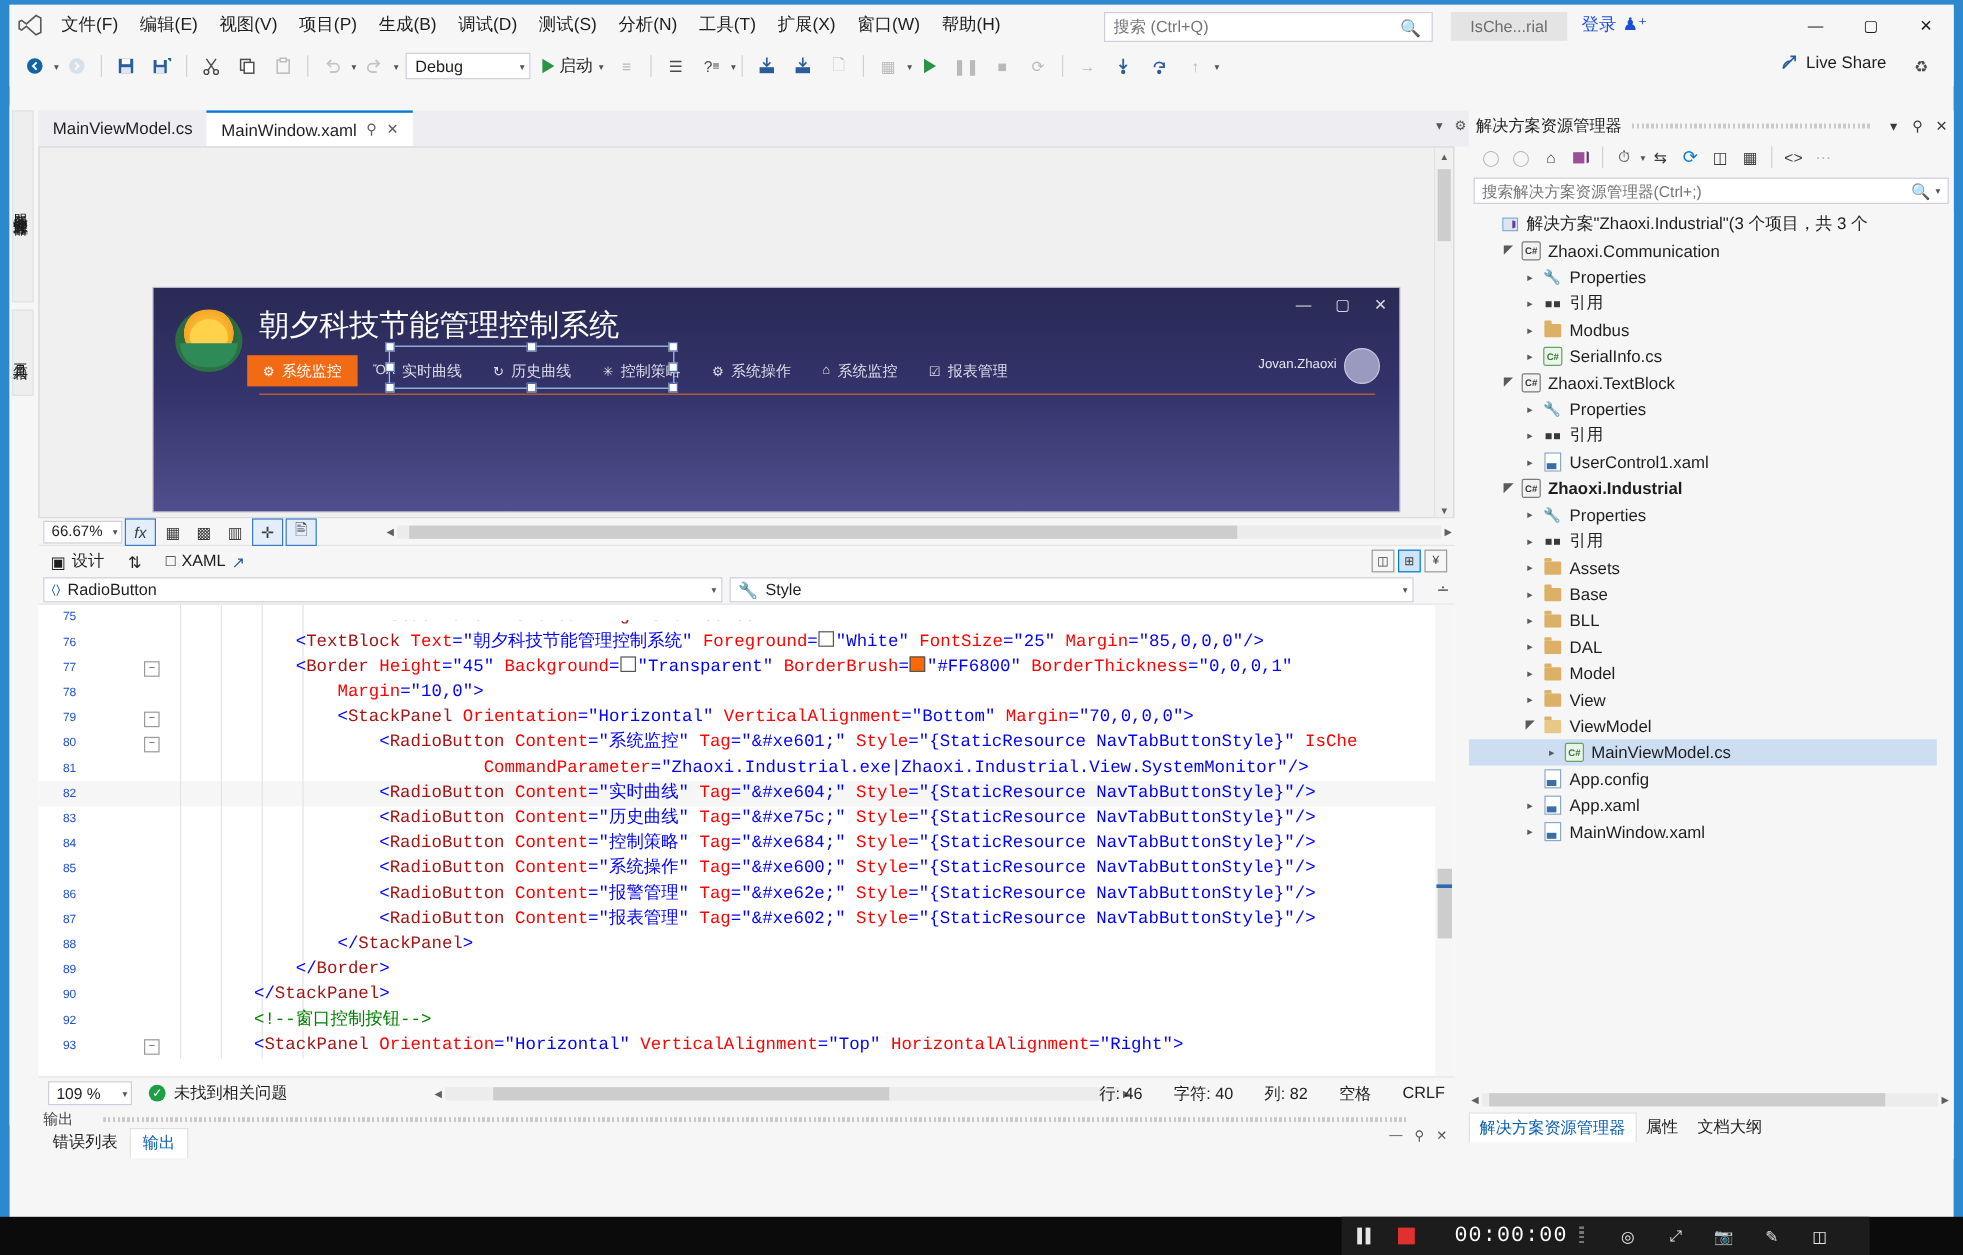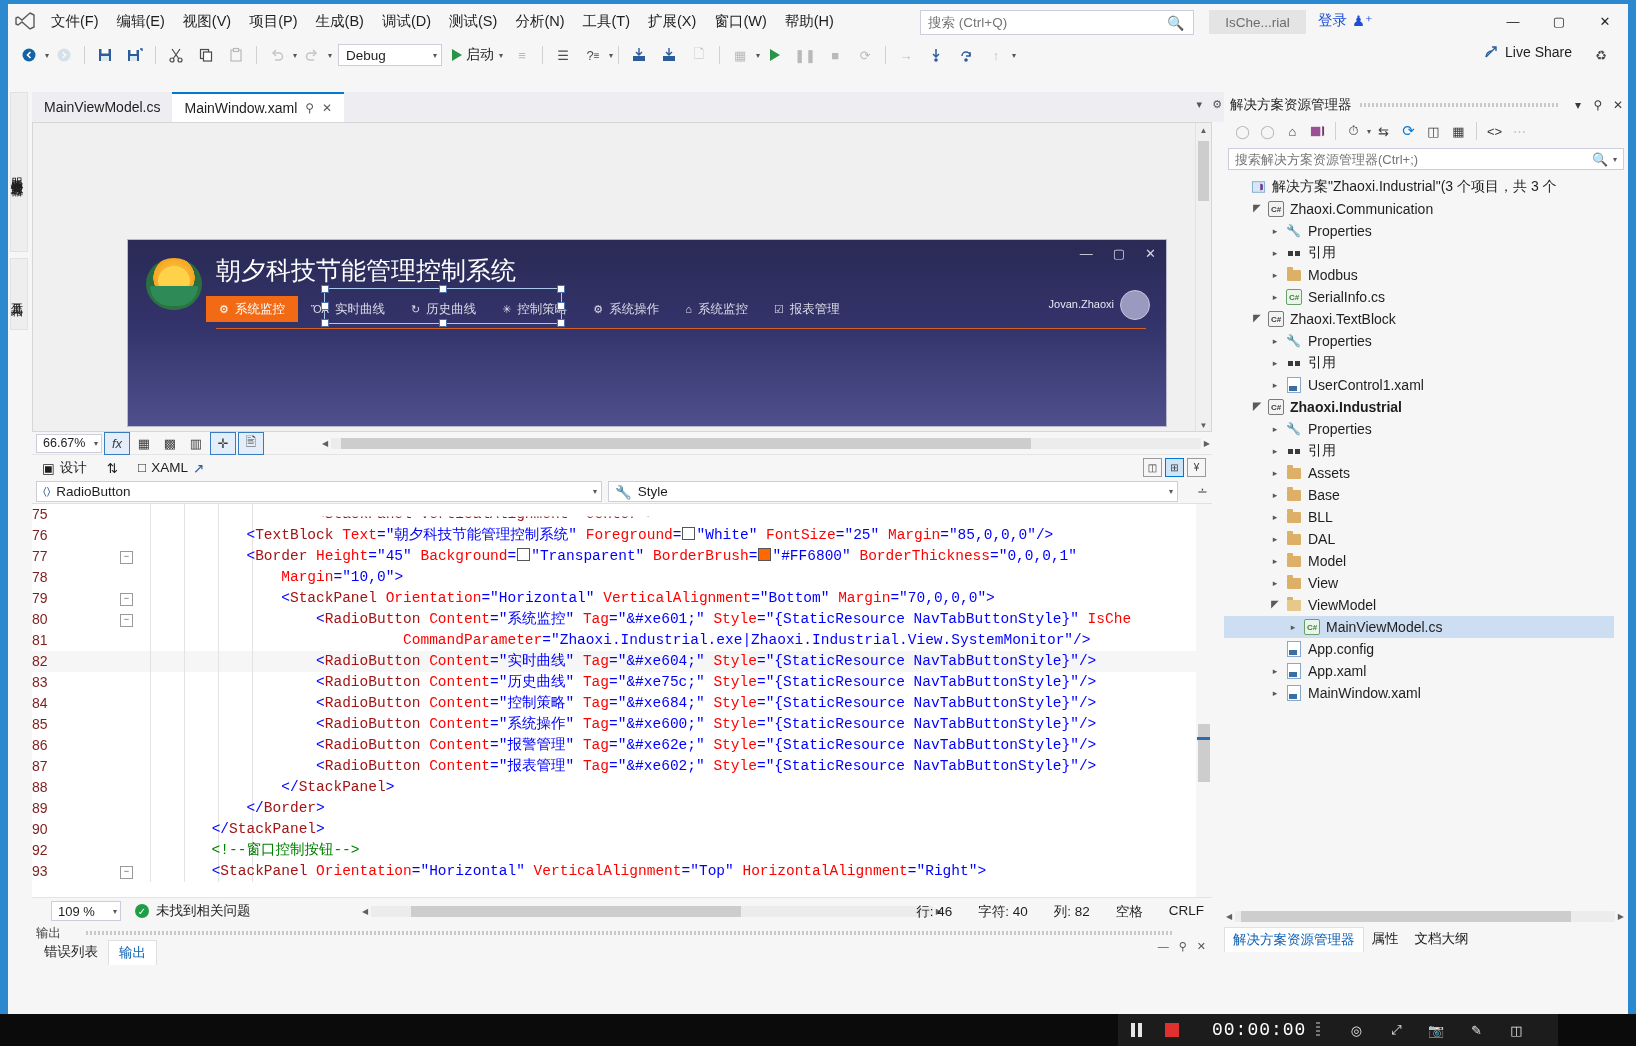--- a/index.html
+++ b/index.html
@@ -87,38 +87,38 @@
   
   .memberrow{position:absolute;left:24px;top:476px;width:1180px;height:24px;background:#f6f6f6;display:flex;align-items:center;border-bottom:1px solid #e0e0e0;box-sizing:border-box;}
   .mcombo{height:21px;background:#fff;border:1px solid #cccedb;display:flex;align-items:center;justify-content:space-between;padding:0 4px 0 6px;box-sizing:border-box;font-size:13.5px;}
   .mcombo .lbl{display:flex;align-items:center;gap:6px;}
 
   
   .editor{position:absolute;left:24px;top:500px;width:1180px;height:393px;background:#fff;overflow:hidden;}
   .codearea{position:absolute;left:0;top:0;width:1180px;height:393px;font-family:"Liberation Mono",monospace;font-size:14.5px;}
   .cline{position:relative;height:21px;line-height:21px;white-space:pre;}
   .cline.hl{background:#f6f6f6;}
-  .lnum{position:absolute;left:0;width:52px;text-align:left;color:#7f1d1d;font-family:"Liberation Sans",sans-serif;font-size:14px;}
+  .lnum{position:absolute;left:0;width:52px;text-align:center;color:#1d4ed8;font-family:"Liberation Sans",sans-serif;font-size:10px;}
   .fold{position:absolute;left:88px;width:11px;height:11px;top:5px;border:1px solid #9a9a9a;background:#fff;color:#555;font-size:9px;line-height:9px;text-align:center;font-family:"Liberation Sans",sans-serif;}
   .vline{position:absolute;top:0;width:1px;height:21px;background:#e3e3e3;}
   .ctext{position:absolute;left:110px;top:0;}
   .tk-br{color:#0000ff;}      
   .tk-el{color:#a31515;}      
   .tk-at{color:#ff0000;}      
   .tk-eq{color:#0000ff;}
   .tk-str{color:#0000ff;}
   .tk-cm{color:#008000;}
   .swatch{display:inline-block;width:11px;height:11px;border:1px solid #555;vertical-align:-1px;margin:0 1px;}
   .ed-scroll{position:absolute;right:0;top:0;width:16px;height:393px;background:#f6f6f6;}
   .ed-thumb{position:absolute;left:2px;top:220px;width:12px;height:58px;background:#cdcdcd;}
   .ed-mark{position:absolute;left:1px;width:13px;height:3px;background:#2b6cb0;}
 
   
   .edstatus{position:absolute;left:24px;top:893px;width:1180px;height:27px;background:#f6f6f6;display:flex;align-items:center;border-top:1px solid #e4e4e4;box-sizing:border-box;font-size:13.5px;}
-  .pct-combo{width:70px;height:20px;background:#fff;border:1px solid #cccedb;display:flex;align-items:center;justify-content:space-between;padding:0 3px 0 6px;box-sizing:border-box;font-size:13px;margin-left:19px;}
+  .pct-combo{width:70px;height:20px;background:#fff;border:1px solid #cccedb;display:flex;align-items:center;justify-content:space-between;padding:0 3px 0 6px;box-sizing:border-box;font-size:13px;margin-left:8px;}
   .ok-dot{width:14px;height:14px;border-radius:50%;background:#1e9e47;color:#fff;font-size:10px;display:flex;align-items:center;justify-content:center;margin:0 7px 0 14px;}
   .ed-hscroll{position:absolute;left:330px;top:5px;width:580px;height:16px;display:flex;align-items:center;}
   .ed-hs-track{flex:1;height:11px;background:#ececec;position:relative;}
   .ed-hs-thumb{position:absolute;left:40px;top:0;width:330px;height:11px;background:#cdcdcd;}
   .ed-meta{position:absolute;right:8px;top:5px;display:flex;gap:26px;font-size:13.5px;color:#1e1e1e;}
 
   
   .outdock{position:absolute;left:24px;top:920px;width:1180px;height:42px;background:#f6f6f6;}
   .outdock-title{position:absolute;left:4px;top:1px;font-size:12.5px;color:#444;}
   .dots{position:absolute;left:54px;top:7px;right:40px;height:4px;background:repeating-linear-gradient(90deg,#c9c9c9 0 2px,transparent 2px 4px);}

